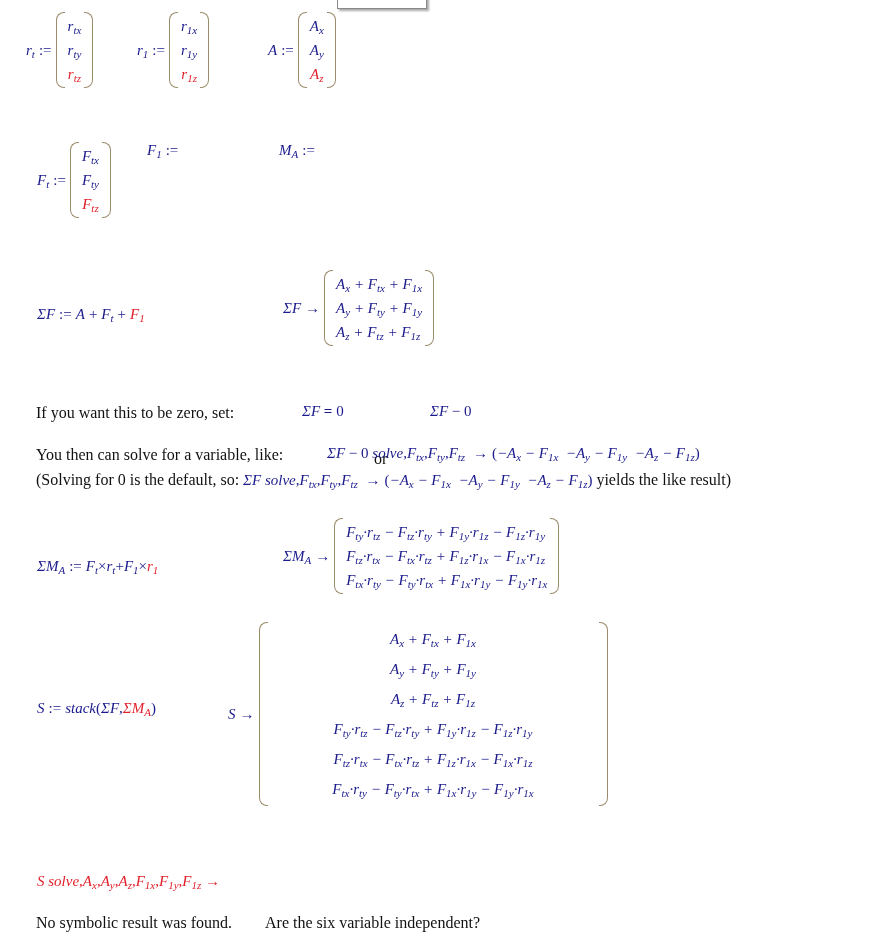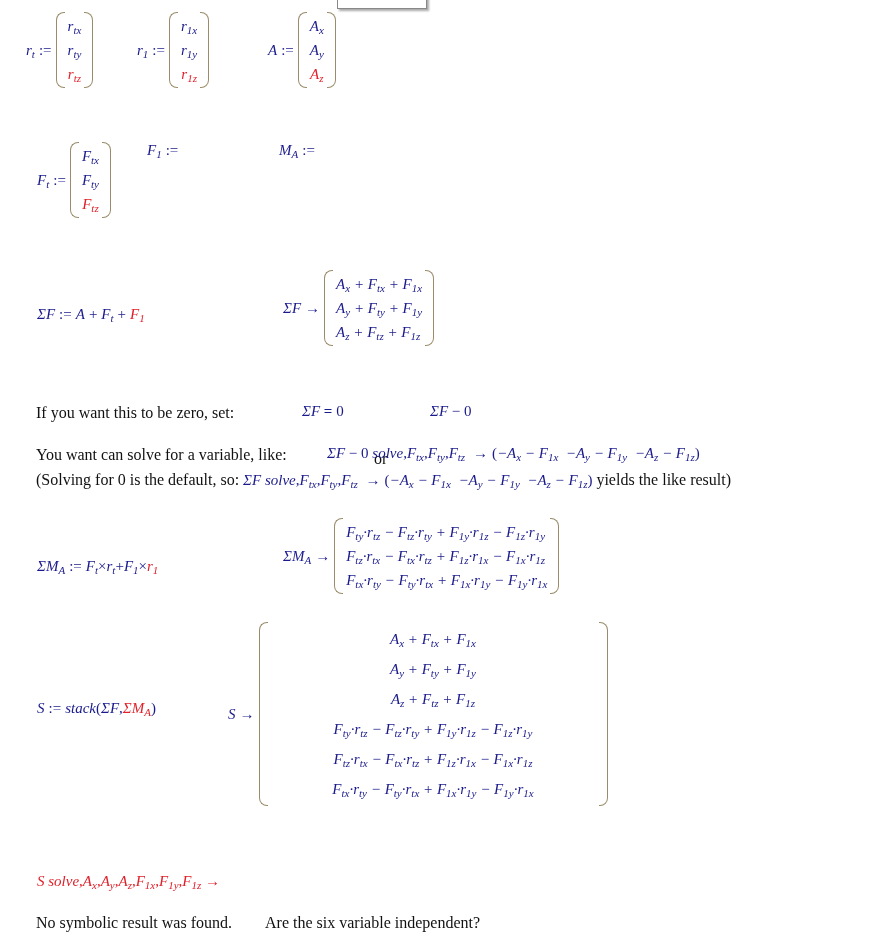--- a/index.html
+++ b/index.html
@@ -106,21 +106,21 @@
     </span>
     <span class="paren r"></span>
   </span>
 </div>
 
 <div class="abs txt" style="left:36px;top:404px;">If you want this to be zero, set:</div>
 <div class="abs m" style="left:302px;top:403px;">ΣF <b class="up">=</b> <span class="up">0</span></div>
 <div class="abs txt" style="left:374px;top:404px;margin-top:46px;">or</div>
 <div class="abs m" style="left:430px;top:403px;">ΣF <span class="up">− 0</span></div>
 
-<div class="abs txt" style="left:36px;top:446px;">You want can solve for a variable, like:</div>
+<div class="abs txt" style="left:36px;top:446px;">You then can solve for a variable, like:</div>
 <div class="abs m" style="left:327px;top:445px;">
   ΣF <span class="up">− 0</span> solve<span class="up">,</span>F<sub>tx</sub><span class="up">,</span>F<sub>ty</sub><span class="up">,</span>F<sub>tz</sub> <span class="op">→</span><span class="up">(</span>−A<sub>x</sub> − F<sub>1x</sub>&nbsp;&nbsp;−A<sub>y</sub> − F<sub>1y</sub>&nbsp;&nbsp;−A<sub>z</sub> − F<sub>1z</sub><span class="up">)</span>
 </div>
 
 <div class="abs row" style="left:36px;top:471px;">
   <span class="txt">(Solving for 0 is the default, so:</span>&nbsp;
   <span class="m">ΣF solve<span class="up">,</span>F<sub>tx</sub><span class="up">,</span>F<sub>ty</sub><span class="up">,</span>F<sub>tz</sub> <span class="op">→</span><span class="up">(</span>−A<sub>x</sub> − F<sub>1x</sub>&nbsp;&nbsp;−A<sub>y</sub> − F<sub>1y</sub>&nbsp;&nbsp;−A<sub>z</sub> − F<sub>1z</sub><span class="up">)</span></span>&nbsp;
   <span class="txt">yields the like result)</span>
 </div>
 

